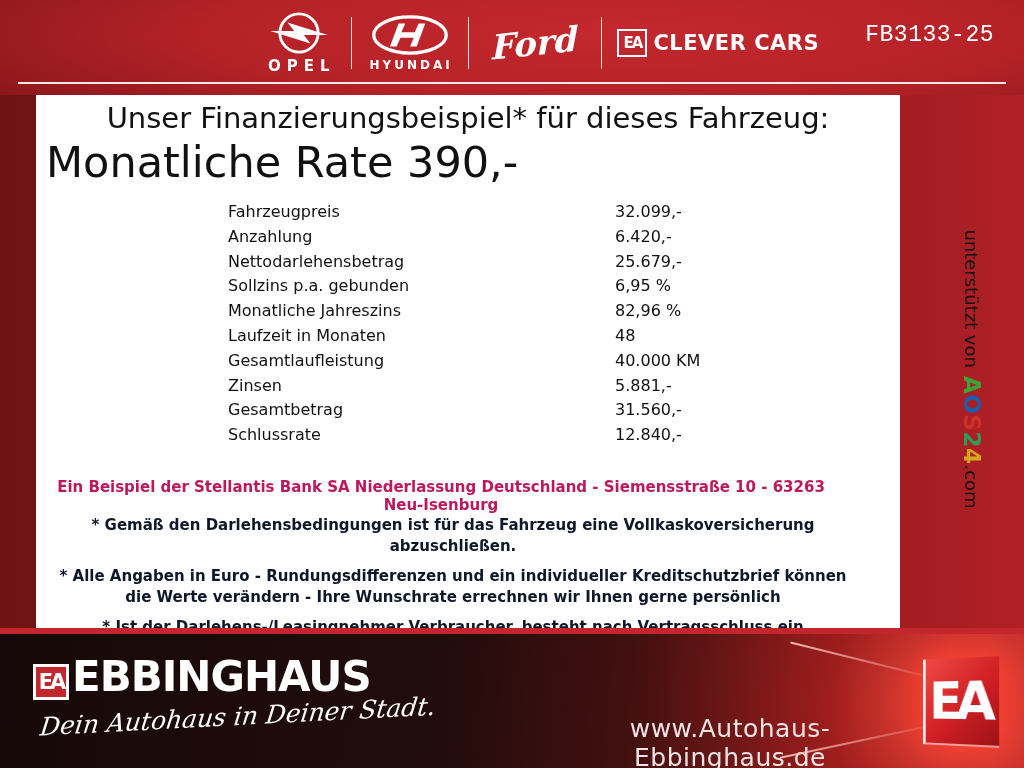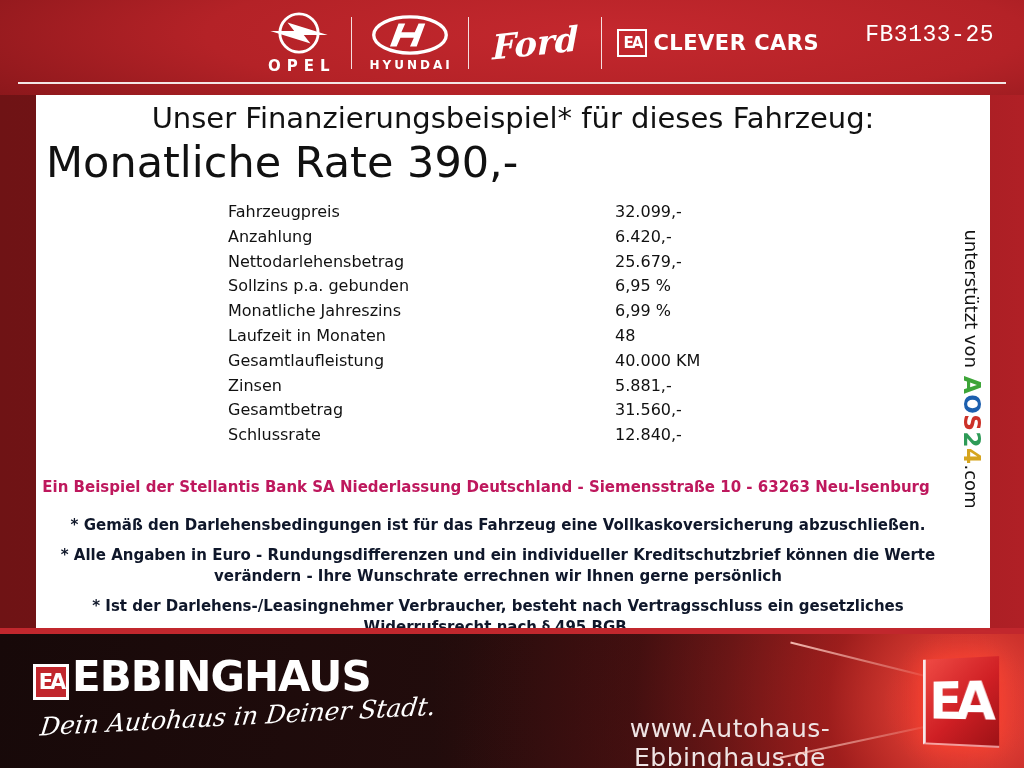--- a/index.html
+++ b/index.html
@@ -19,21 +19,21 @@
                font-size:34px;transform:rotate(-6deg) skewX(-6deg);color:#fff;padding:0 8px;}
   .clever{flex-direction:row;gap:6px;align-items:center;}
   .ea-box{display:inline-flex;align-items:center;justify-content:center;width:26px;height:24px;
           border:2px solid #fff;color:#fff;font-weight:bold;font-size:15px;letter-spacing:-2px;}
   .clever-label{color:#fff;font-weight:bold;font-size:21px;letter-spacing:.5px;}
   .vehicle-code{position:absolute;right:30px;top:22px;color:#fff;font-size:23px;letter-spacing:.5px;font-family:Liberation Mono, monospace;}
 
   
   .midband{position:absolute;left:0;top:95px;width:1024px;height:533px;
            background:linear-gradient(90deg,#6f1315 0%,#7c1517 45%,#9c1b20 82%,#b02026 100%);}
-  .panel{position:absolute;left:36px;top:95px;width:954px;height:533px;background:#ffffff;}
+  .panel{position:absolute;left:36px;top:95px;width:864px;height:533px;background:#ffffff;}
   .title1{margin:6px 10px 0;text-align:center;font-size:29px;color:#111;}
   .title2{margin:2px 10px 17px;text-align:left;font-size:43px;color:#111;}
   .ftable{position:absolute;left:192px;top:105px;font-size:16px;color:#111;}
   .frow{display:flex;line-height:24.8px;}
   .flabel{width:387px;}
   .fvalue{width:260px;}
   .bank-note{position:absolute;left:0;right:54px;top:383px;text-align:center;
              font-size:15px;font-weight:bold;color:#be185d;}
   .disclaimers{position:absolute;left:12px;right:42px;top:420px;text-align:center;
                font-size:15px;font-weight:bold;color:#0f172a;line-height:21px;}
@@ -142,21 +142,21 @@
       <div class="frow">
         <span class="flabel">Nettodarlehensbetrag</span>
         <span class="fvalue">25.679,-</span>
       </div>
       <div class="frow">
         <span class="flabel">Sollzins p.a. gebunden</span>
         <span class="fvalue">6,95 %</span>
       </div>
       <div class="frow">
         <span class="flabel">Monatliche Jahreszins</span>
-        <span class="fvalue">6,99 %</span>
+        <span class="fvalue">82,96 %</span>
       </div>
       <div class="frow">
         <span class="flabel">Laufzeit in Monaten</span>
         <span class="fvalue">48</span>
       </div>
       <div class="frow">
         <span class="flabel">Gesamtlaufleistung</span>
         <span class="fvalue">40.000 KM</span>
       </div>
       <div class="frow">

